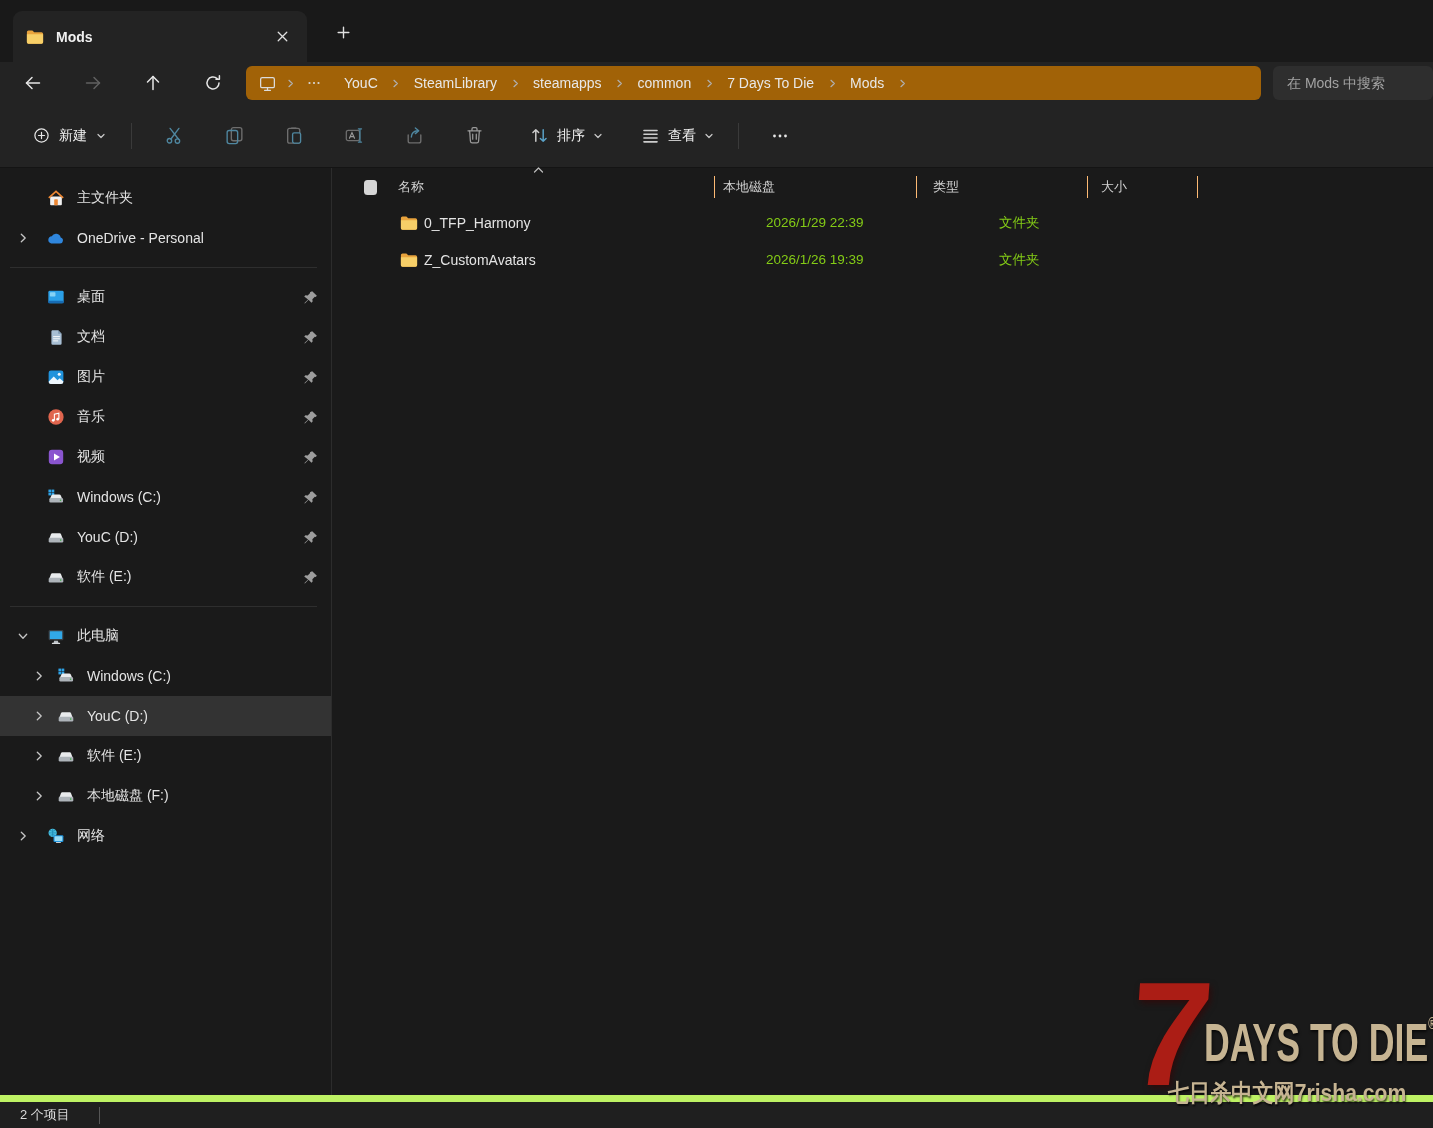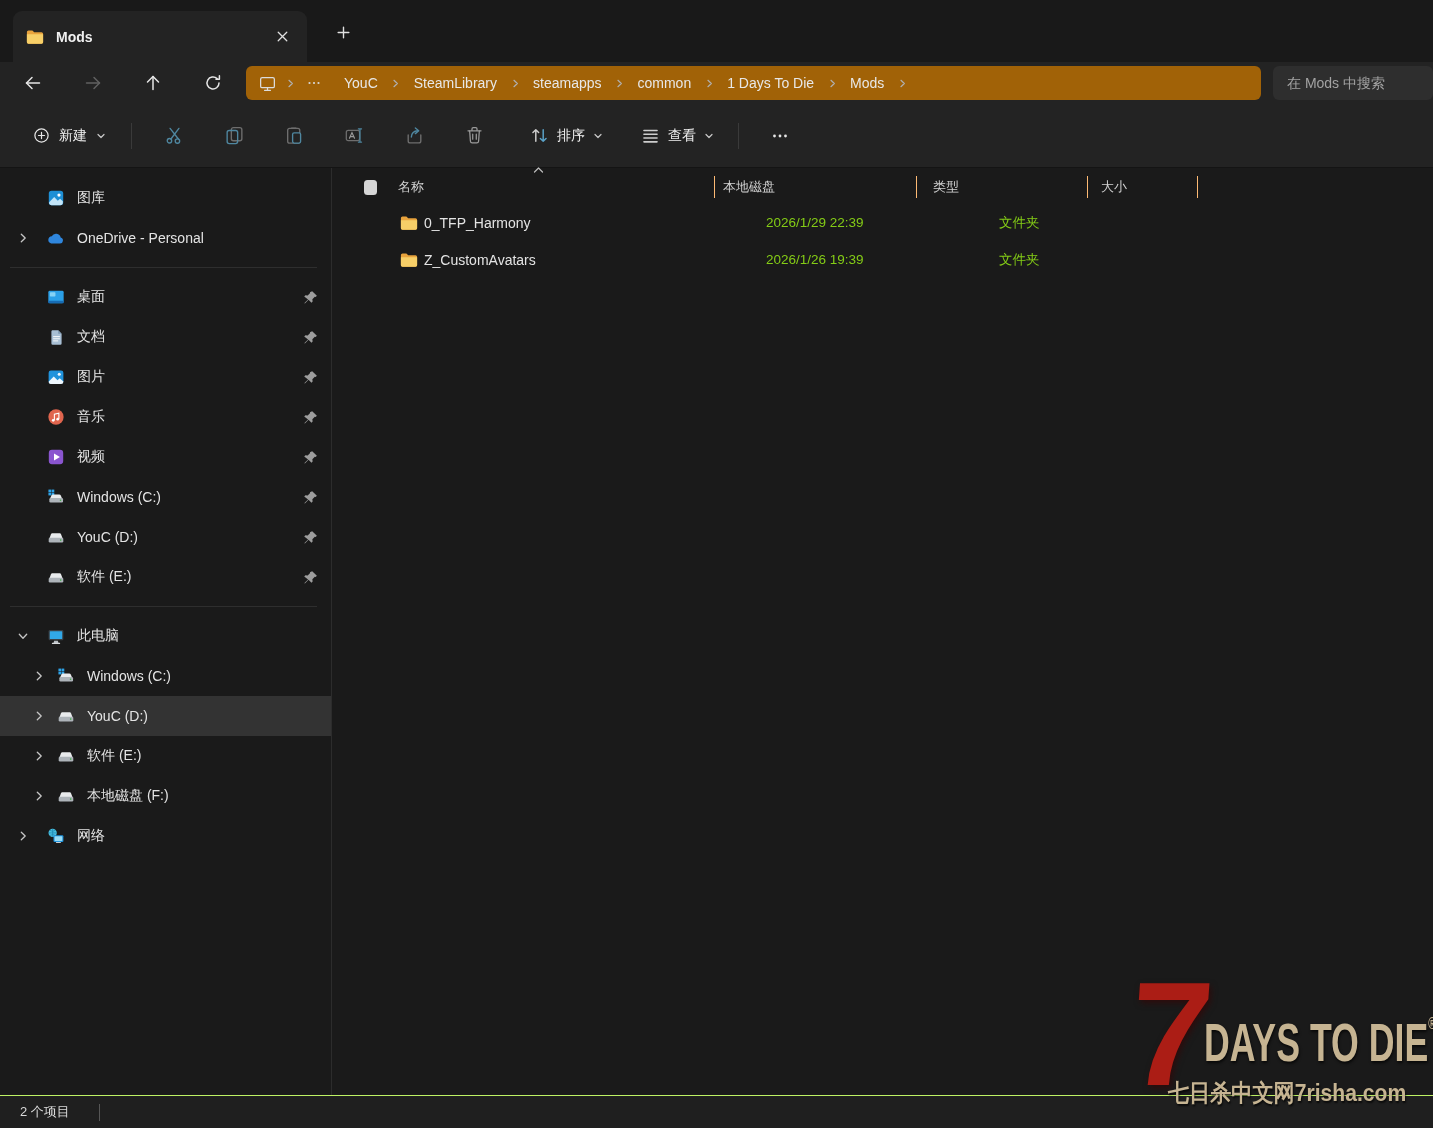--- a/index.html
+++ b/index.html
@@ -82,21 +82,21 @@
   .sort-caret{position:absolute;left:200px;top:-4px;}
   .frow{height:37px;font-size:14px;color:#e4e4e4;gap:22px;}
   .name-cell{display:flex;align-items:center;gap:6px;padding-left:1px;}
   .cell-dim{font-size:13.5px;color:#84cc16;}
   .pd{padding-left:7px;}
   .pt{padding-left:16px;}
   .ps{padding-left:13px;}
 
   
   .statusbar{position:absolute;left:0;bottom:0;right:0;height:33px;background:#1f1f1f;
-             border-top:1px solid #bef264;display:flex;align-items:center;padding-left:20px;
+             border-top:7px solid #bef264;display:flex;align-items:center;padding-left:20px;
              box-sizing:border-box;font-size:13px;color:#dadada;}
   .sb-divider{width:1px;height:17px;background:#565656;margin-left:29px;}
 
   
   .watermark{position:absolute;left:1128px;top:984px;width:305px;height:144px;z-index:9;pointer-events:none;}
   .wm-seven{position:absolute;left:2px;top:-24px;font-size:148px;line-height:1;font-weight:bold;
             color:#ab1d15;transform:skewX(-4deg);text-shadow:2px 3px 6px rgba(60,0,0,.6);}
   .wm-title{position:absolute;left:76px;top:26px;font-size:47px;font-weight:bold;color:#c6b492;
             white-space:nowrap;transform:scale(0.76,1.16);transform-origin:left top;letter-spacing:0;
             text-shadow:1px 2px 3px rgba(0,0,0,.7);}
@@ -194,21 +194,21 @@
           <svg width="11" height="11" viewBox="0 0 12 12" fill="none" stroke="#b0b0b0" stroke-width="1.3" stroke-linecap="round" stroke-linejoin="round">
             <path d="M4.3 2.5 8 6l-3.7 3.5"></path>
           </svg>
         </span>
         <span class="crumb">common</span>
         <span class="bc-chev icon">
           <svg width="11" height="11" viewBox="0 0 12 12" fill="none" stroke="#b0b0b0" stroke-width="1.3" stroke-linecap="round" stroke-linejoin="round">
             <path d="M4.3 2.5 8 6l-3.7 3.5"></path>
           </svg>
         </span>
-        <span class="crumb">1 Days To Die</span>
+        <span class="crumb">7 Days To Die</span>
         <span class="bc-chev icon">
           <svg width="11" height="11" viewBox="0 0 12 12" fill="none" stroke="#b0b0b0" stroke-width="1.3" stroke-linecap="round" stroke-linejoin="round">
             <path d="M4.3 2.5 8 6l-3.7 3.5"></path>
           </svg>
         </span>
         <span class="crumb">Mods</span>
         <span class="bc-chev icon">
           <svg width="11" height="11" viewBox="0 0 12 12" fill="none" stroke="#b0b0b0" stroke-width="1.3" stroke-linecap="round" stroke-linejoin="round">
             <path d="M4.3 2.5 8 6l-3.7 3.5"></path>
           </svg>
@@ -315,26 +315,26 @@
         </svg>
       </button>
   </div>
 
   <div class="content">
     <aside id="sidebar">
         <div class="srow  ">
     <span class="chev"></span>
     <span class="sicon icon">
             <svg width="18" height="18" viewBox="0 0 20 20">
-              <rect x="2" y="2" width="16" height="16" rx="3" fill="#1e8fd5"></rect>
-              <circle cx="13.3" cy="6.8" r="1.8" fill="#fff"></circle>
-              <path d="M2.4 14.6 8 9l4 4 2.5-2.2 3.1 2.8V15a3 3 0 0 1-3 3H5a3 3 0 0 1-2.6-1.5z" fill="#c3e5f8"></path>
-            </svg>
-          </span>
-    <span class="slabel">图库</span>
+              <path d="M3.5 8.3h13V17a1 1 0 0 1-1 1h-11a1 1 0 0 1-1-1z" fill="#f0f0f0"></path>
+              <path d="M10 1.4 1.4 9.2l1.2 1.3L10 3.9l7.4 6.6 1.2-1.3z" fill="#ed8733"></path>
+              <rect x="8" y="11.4" width="4" height="6.6" rx=".7" fill="#ed8733"></rect>
+            </svg>
+          </span>
+    <span class="slabel">主文件夹</span>
     </div>
         <div class="srow  ">
     <span class="chev icon">
             <svg width="12" height="12" viewBox="0 0 12 12" fill="none" stroke="#c6c6c6" stroke-width="1.3" stroke-linecap="round" stroke-linejoin="round">
               <path d="M4.3 2.3 8.2 6l-3.9 3.7"></path>
             </svg>
           </span>
     <span class="sicon icon">
             <svg width="19" height="19" viewBox="0 0 20 20">
               <path d="M4.6 15.5h9.7a3.3 3.3 0 0 0 .9-6.5A5.3 5.3 0 0 0 5.3 7.6a4 4 0 0 0-.7 7.9z" fill="#2f86dd"></path>

